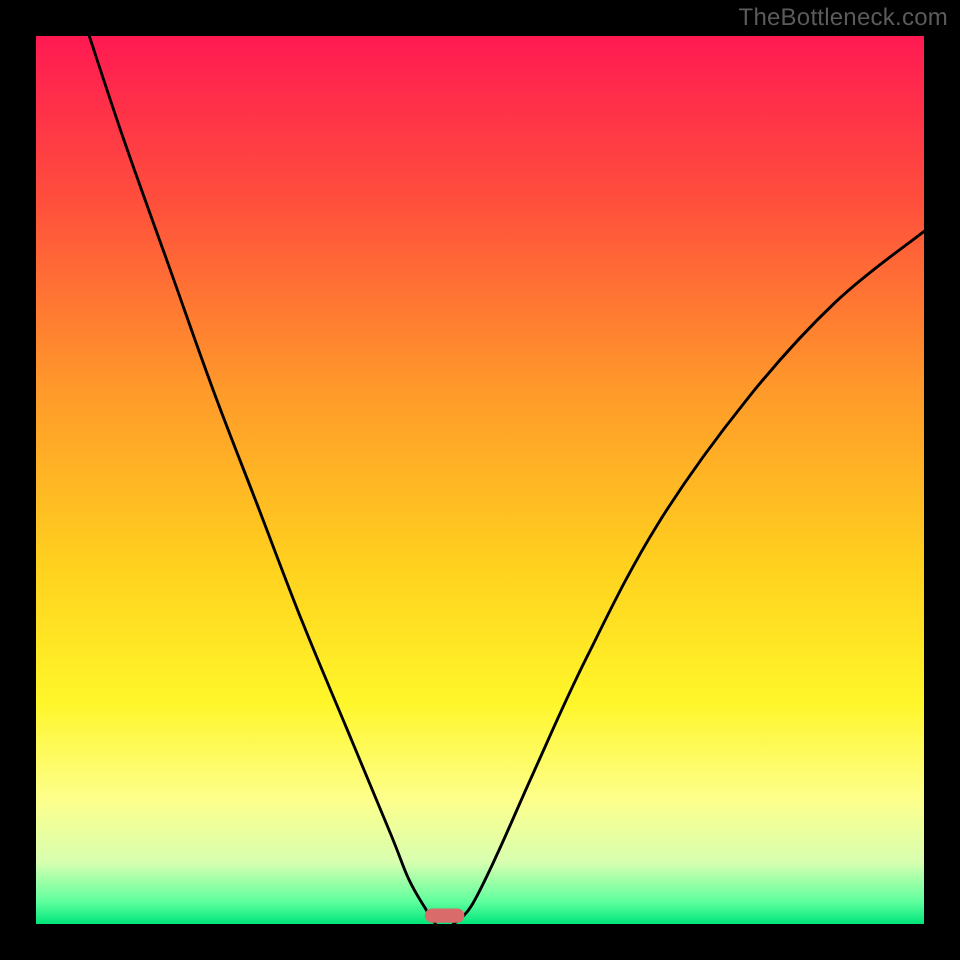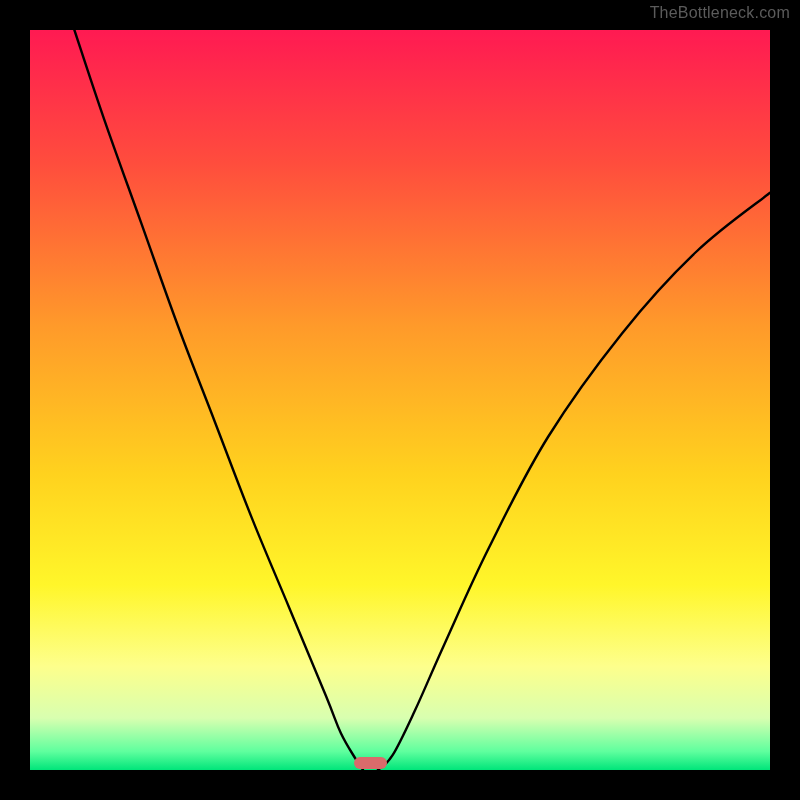--- a/index.html
+++ b/index.html
@@ -38,21 +38,21 @@
     left: 0;
     top: 0;
     width: 100%;
     height: 100%;
   }
   .watermark {
     position: absolute;
     top: 4px;
     right: 10px;
     font-family: Arial, Helvetica, sans-serif;
-    font-size: 16px;
+    font-size: 20px;
     font-weight: 500;
     color: #5b5b5b;
     letter-spacing: 0.2px;
   }
   .marker {
     position: absolute;
     border-radius: 10px;
   }
 </style>
 </head>

